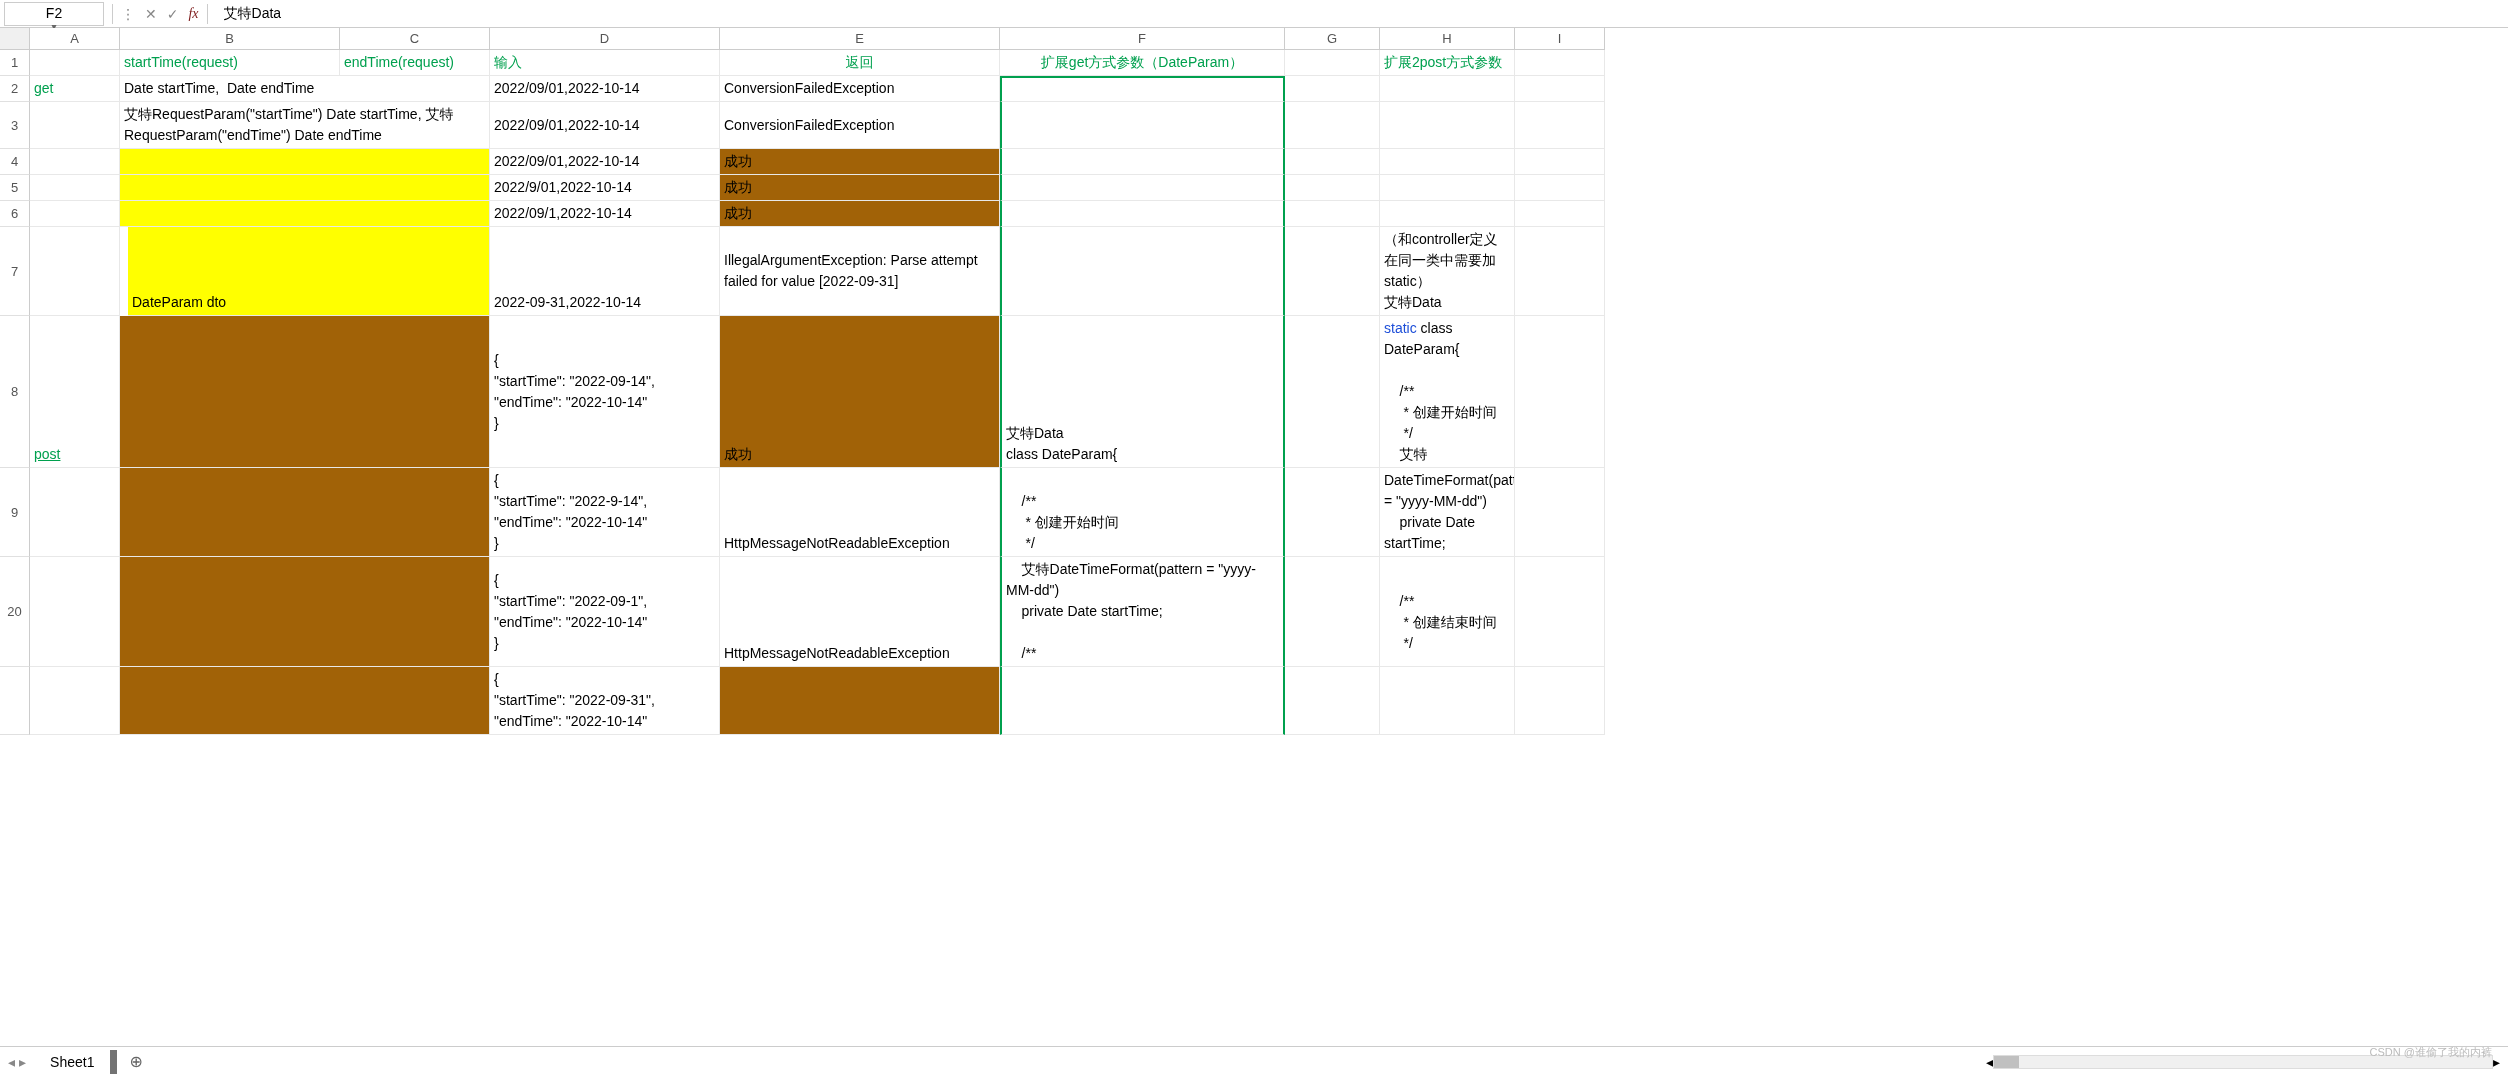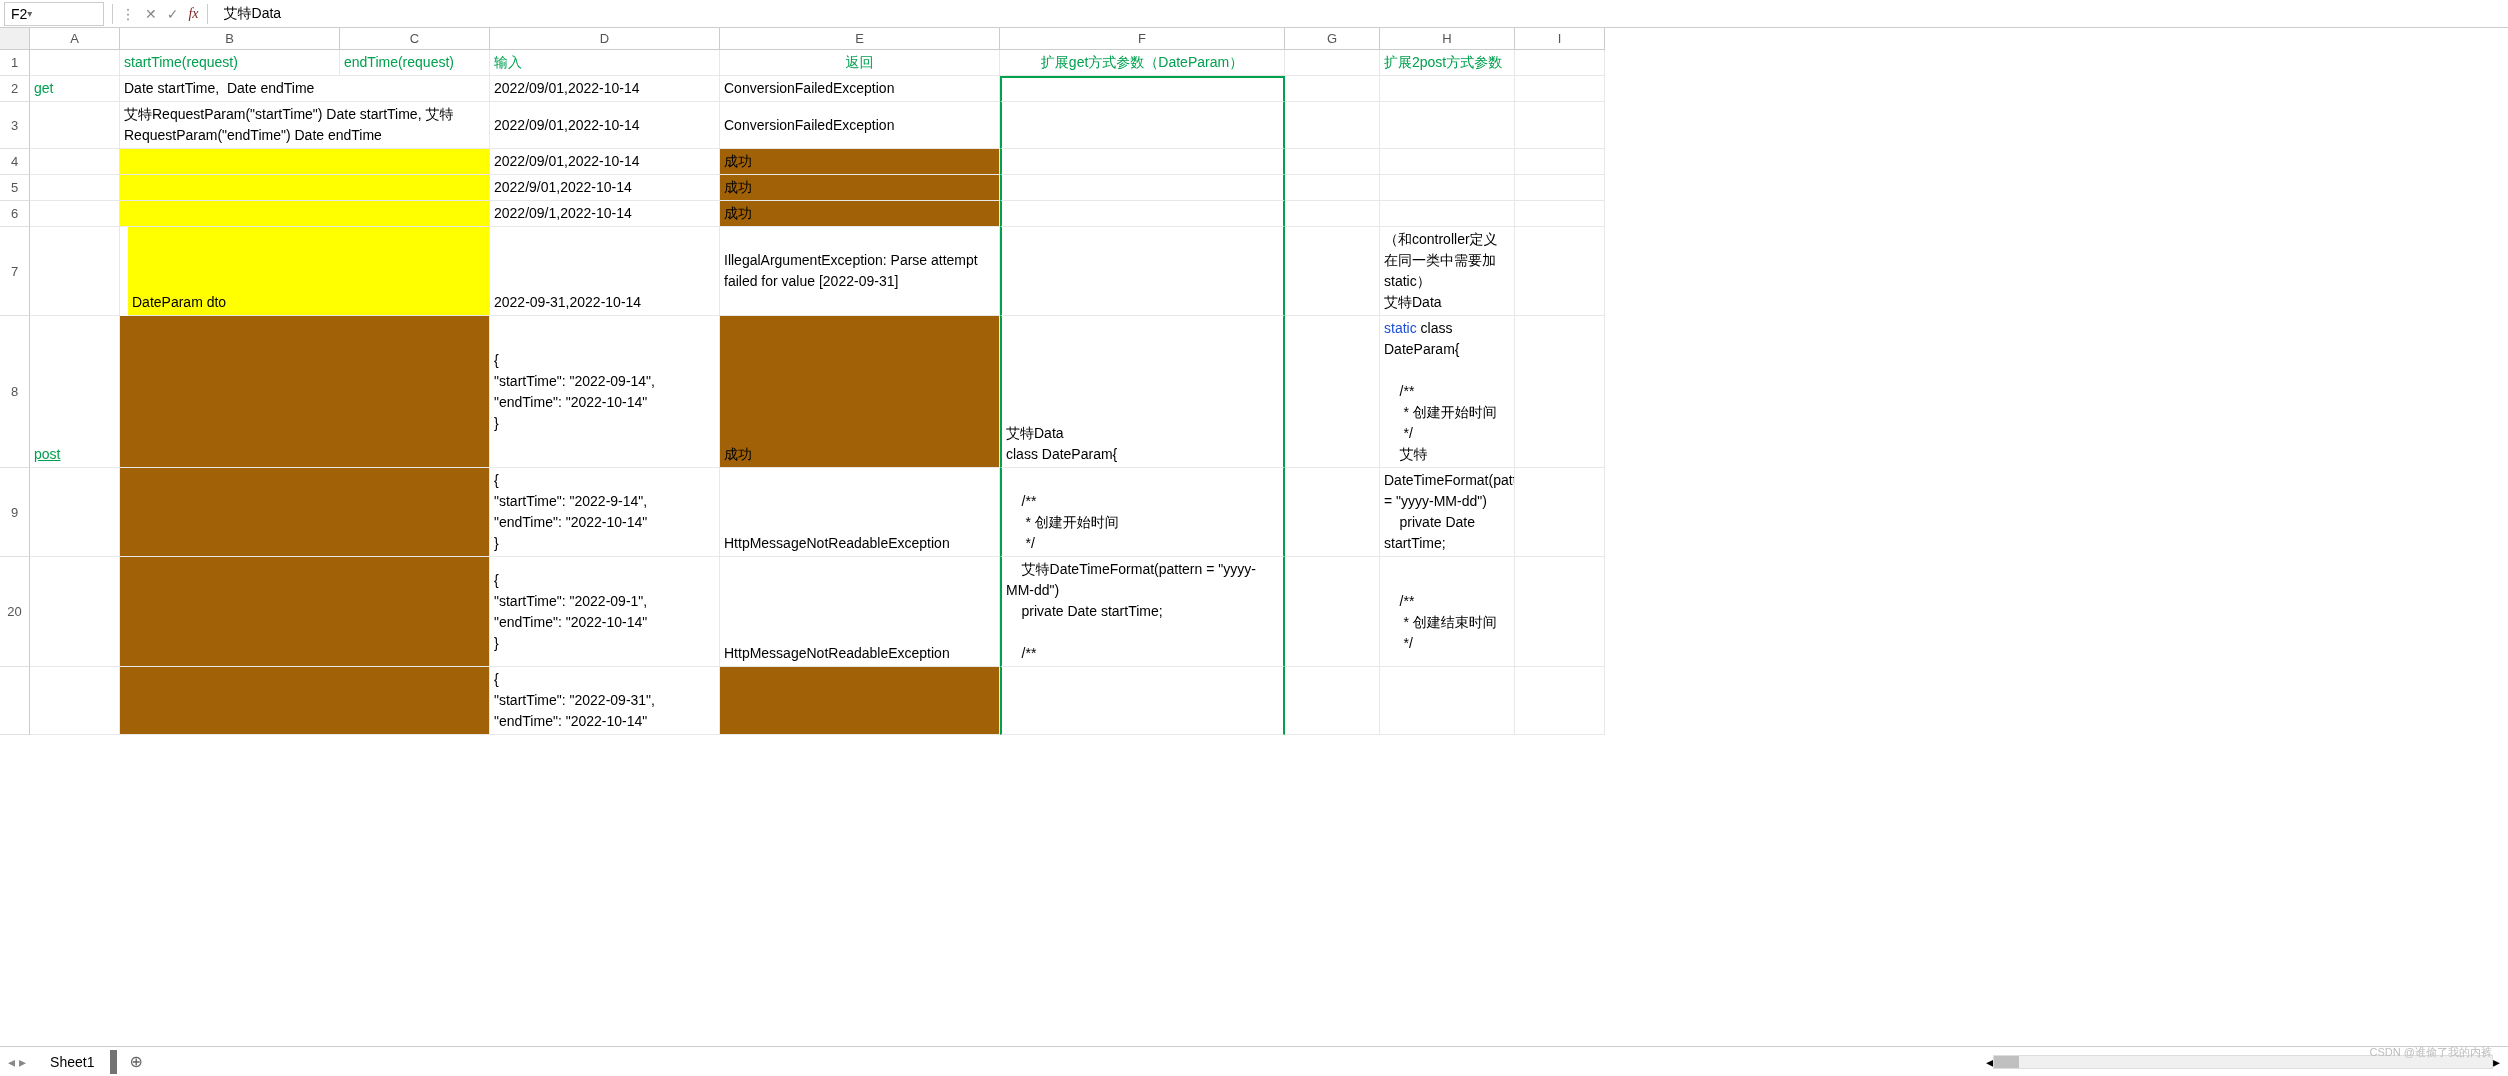--- a/index.html
+++ b/index.html
@@ -1,19 +1,19 @@
 <!DOCTYPE html>
 <html><head>
   <meta charset="utf-8">
   <style>
     * { box-sizing: border-box; margin: 0; padding: 0; }
     body { font-family: Arial, "Microsoft YaHei", sans-serif; font-size: 14px; background: #fff; overflow: hidden; }
     
     .formula-bar { display: flex; align-items: center; height: 28px; border-bottom: 1px solid #ccc; background: #fff; }
-    .name-box { width: 100px; height: 24px; border: 1px solid #ccc; padding: 2px 6px; background: #fff; display: flex; align-items: center; justify-content: flex-start; margin-left: 4px; }
+    .name-box { width: 100px; height: 24px; border: 1px solid #ccc; padding: 2px 6px; background: #fff; display: flex; align-items: center; justify-content: flex-start; margin-left: 4px; flex-direction: column; }
     .name-box-chevron { font-size: 10px; color: #666; }
     .fb-sep { width: 1px; height: 20px; background: #ccc; margin: 0 8px; }
     .fb-icons { display: flex; align-items: center; gap: 10px; color: #888; }
     .fx-label { font-style: italic; font-family: serif; color: #7f1d1d; }
     .formula-input { flex: 1; padding: 2px 8px; border: none; outline: none; font-size: 14px; }
     
     .grid-wrapper { position: relative; height: calc(100vh - 58px); overflow: hidden; }
     .grid { display: grid; grid-template-columns: 30px 90px 220px 150px 230px 280px 285px 95px 135px 90px; }
     
     .corner { background: #f0f0f0; border-right: 1px solid #ccc; border-bottom: 1px solid #ccc; }

